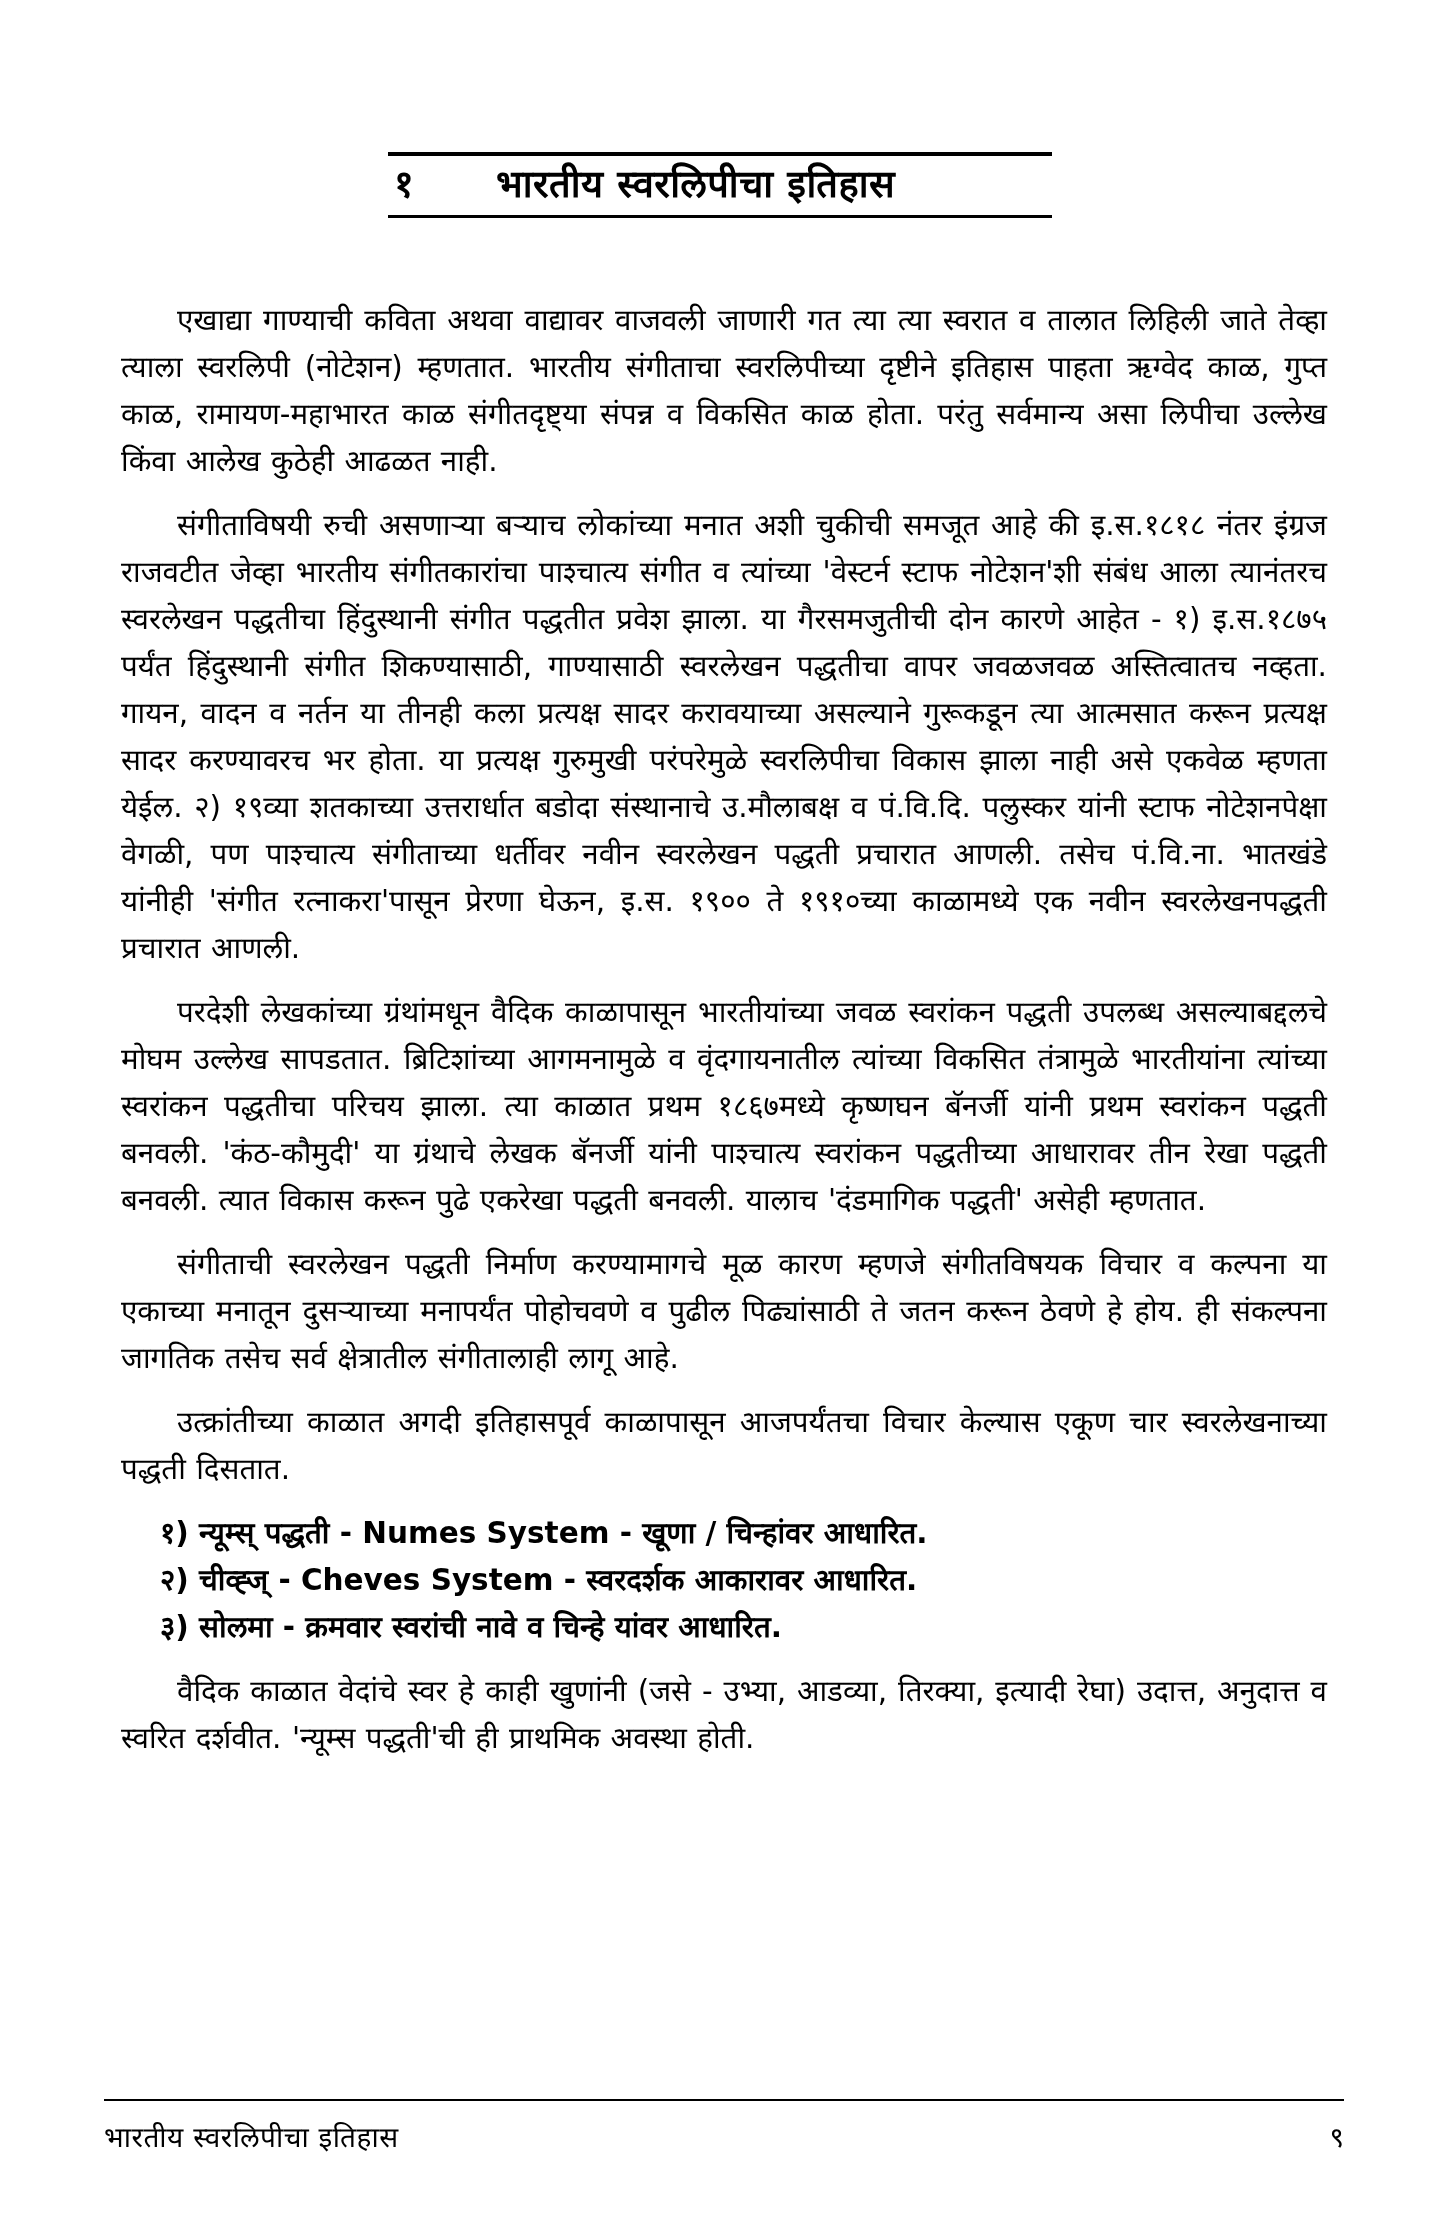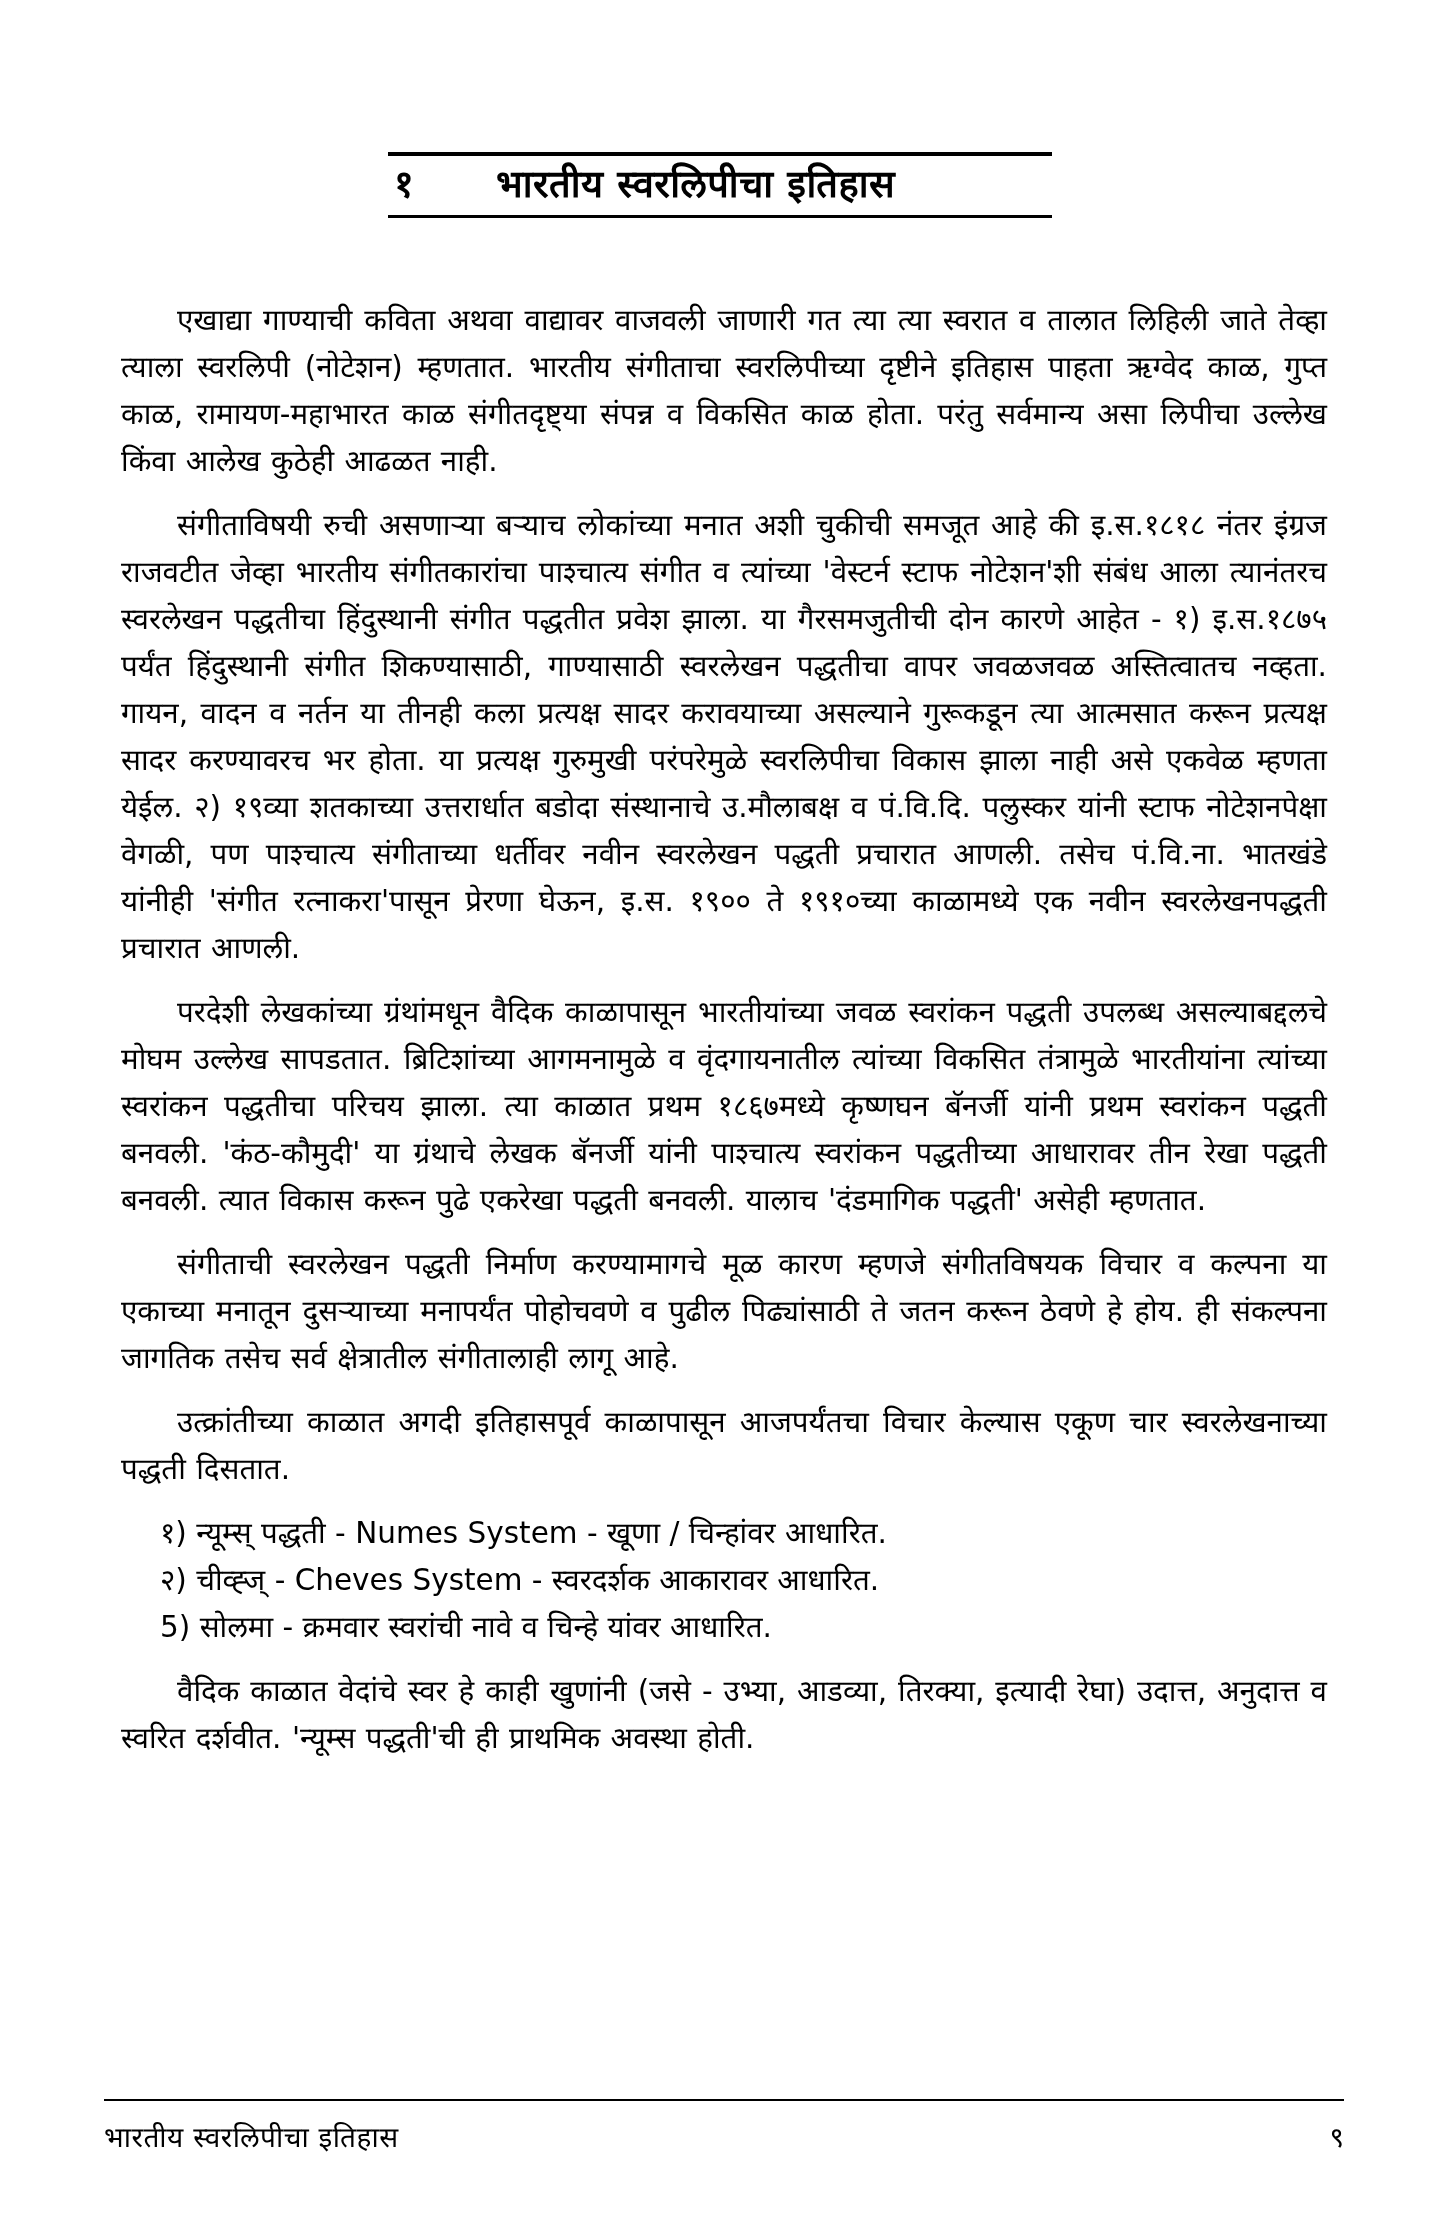--- a/index.html
+++ b/index.html
@@ -83,20 +83,21 @@
     text-indent: 56px;
     word-spacing: 1px;
   }
 
   
   ol.notation-list,
   ul.notation-list {
     list-style: none;
     margin: 6px 0 0 0;
     padding: 0;
+    font-weight: bold;
   }
   .notation-list li {
     font-family: "DejaVu Sans", "Liberation Sans", sans-serif;
     font-size: 29.5px;
     line-height: 47px;
     padding-left: 56px;
     white-space: nowrap;
   }
 
   .gap-before {
@@ -149,21 +150,21 @@
 
     <p class="para">एखाद्या गाण्याची कविता अथवा वाद्यावर वाजवली जाणारी गत त्या त्या स्वरात व तालात लिहिली जाते तेव्हा त्याला स्वरलिपी (नोटेशन) म्हणतात. भारतीय संगीताचा स्वरलिपीच्या दृष्टीने इतिहास पाहता ऋग्वेद काळ, गुप्त काळ, रामायण-महाभारत काळ संगीतदृष्ट्या संपन्न व विकसित काळ होता. परंतु सर्वमान्य असा लिपीचा उल्लेख किंवा आलेख कुठेही आढळत नाही.</p>
     <p class="para">संगीताविषयी रुची असणाऱ्या बऱ्याच लोकांच्या मनात अशी चुकीची समजूत आहे की इ.स.१८१८ नंतर इंग्रज राजवटीत जेव्हा भारतीय संगीतकारांचा पाश्चात्य संगीत व त्यांच्या 'वेस्टर्न स्टाफ नोटेशन'शी संबंध आला त्यानंतरच स्वरलेखन पद्धतीचा हिंदुस्थानी संगीत पद्धतीत प्रवेश झाला. या गैरसमजुतीची दोन कारणे आहेत - १) इ.स.१८७५ पर्यंत हिंदुस्थानी संगीत शिकण्यासाठी, गाण्यासाठी स्वरलेखन पद्धतीचा वापर जवळजवळ अस्तित्वातच नव्हता. गायन, वादन व नर्तन या तीनही कला प्रत्यक्ष सादर करावयाच्या असल्याने गुरूकडून त्या आत्मसात करून प्रत्यक्ष सादर करण्यावरच भर होता. या प्रत्यक्ष गुरुमुखी परंपरेमुळे स्वरलिपीचा विकास झाला नाही असे एकवेळ म्हणता येईल. २) १९व्या शतकाच्या उत्तरार्धात बडोदा संस्थानाचे उ.मौलाबक्ष व पं.वि.दि. पलुस्कर यांनी स्टाफ नोटेशनपेक्षा वेगळी, पण पाश्चात्य संगीताच्या धर्तीवर नवीन स्वरलेखन पद्धती प्रचारात आणली. तसेच पं.वि.ना. भातखंडे यांनीही 'संगीत रत्नाकरा'पासून प्रेरणा घेऊन, इ.स. १९०० ते १९१०च्या काळामध्ये एक नवीन स्वरलेखनपद्धती प्रचारात आणली.</p>
     <p class="para">परदेशी लेखकांच्या ग्रंथांमधून वैदिक काळापासून भारतीयांच्या जवळ स्वरांकन पद्धती उपलब्ध असल्याबद्दलचे मोघम उल्लेख सापडतात. ब्रिटिशांच्या आगमनामुळे व वृंदगायनातील त्यांच्या विकसित तंत्रामुळे भारतीयांना त्यांच्या स्वरांकन पद्धतीचा परिचय झाला. त्या काळात प्रथम १८६७मध्ये कृष्णघन बॅनर्जी यांनी प्रथम स्वरांकन पद्धती बनवली. 'कंठ-कौमुदी' या ग्रंथाचे लेखक बॅनर्जी यांनी पाश्चात्य स्वरांकन पद्धतीच्या आधारावर तीन रेखा पद्धती बनवली. त्यात विकास करून पुढे एकरेखा पद्धती बनवली. यालाच 'दंडमागिक पद्धती' असेही म्हणतात.</p>
     <p class="para">संगीताची स्वरलेखन पद्धती निर्माण करण्यामागचे मूळ कारण म्हणजे संगीतविषयक विचार व कल्पना या एकाच्या मनातून दुसऱ्याच्या मनापर्यंत पोहोचवणे व पुढील पिढ्यांसाठी ते जतन करून ठेवणे हे होय. ही संकल्पना जागतिक तसेच सर्व क्षेत्रातील संगीतालाही लागू आहे.</p>
     <p class="para">उत्क्रांतीच्या काळात अगदी इतिहासपूर्व काळापासून आजपर्यंतचा विचार केल्यास एकूण चार स्वरलेखनाच्या पद्धती दिसतात.</p>
 
     <ul class="notation-list">
       <li>१) न्यूम्स् पद्धती - Numes System - खूणा / चिन्हांवर आधारित.</li>
       <li>२) चीव्ह्ज् - Cheves System - स्वरदर्शक आकारावर आधारित.</li>
-      <li>5) सोलमा - क्रमवार स्वरांची नावे व चिन्हे यांवर आधारित.</li>
+      <li>३) सोलमा - क्रमवार स्वरांची नावे व चिन्हे यांवर आधारित.</li>
     </ul>
 
     <p class="para gap-before">वैदिक काळात वेदांचे स्वर हे काही खुणांनी (जसे - उभ्या, आडव्या, तिरक्या, इत्यादी रेघा) उदात्त, अनुदात्त व स्वरित दर्शवीत. 'न्यूम्स पद्धती'ची ही प्राथमिक अवस्था होती.</p>
   </div>
 
   <div class="footer">
     <hr class="footer-rule">
     <div class="footer-row">
       <span class="footer-title">भारतीय स्वरलिपीचा इतिहास</span>
       <span class="footer-pageno">९</span>

